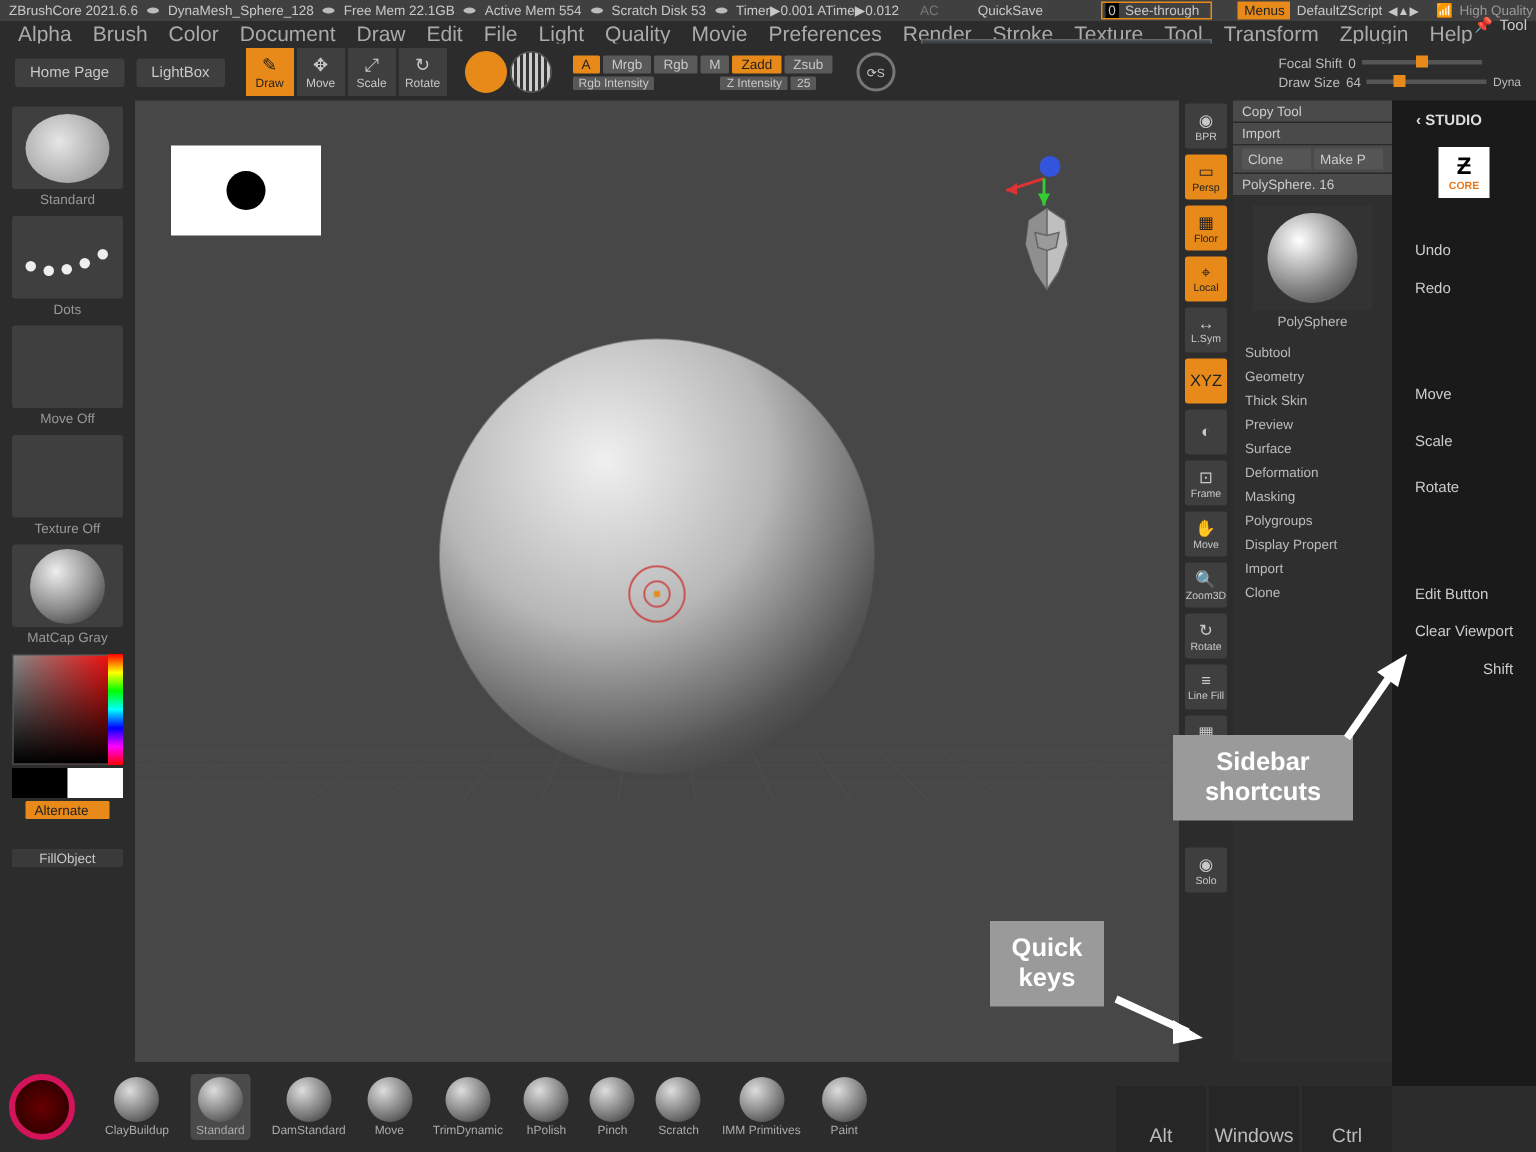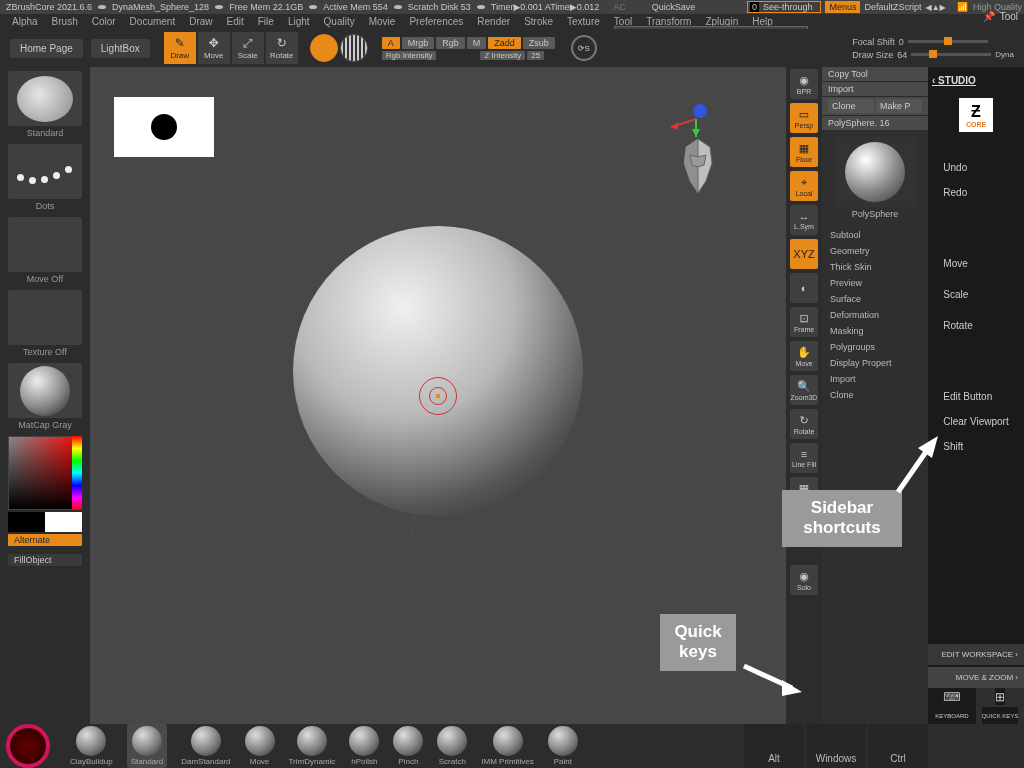--- a/index.html
+++ b/index.html
@@ -10,25 +10,25 @@
   *{box-sizing:border-box;font-family:Arial,Helvetica,sans-serif;}
   body{margin:0;width:1024px;height:768px;background:var(--bg);color:var(--text);font-size:9px;overflow:hidden;position:relative;}
   
   .status{height:14px;background:var(--topbar);display:flex;align-items:center;gap:4px;padding:0 2px;font-size:9px;color:var(--text);}
   .status-left{display:flex;align-items:center;gap:0;}
   .status-left span{padding:0 4px;}
   .dot{width:4px;height:4px;border-radius:50%;background:#bbb;display:inline-block;margin:0 2px;}
   .see-through-wrap{margin-left:auto;display:flex;align-items:center;gap:4px;}
   .see-box{border:1px solid var(--orange);padding:0 8px 0 2px;display:flex;align-items:center;font-size:9px;}
   .see-box .n{background:#000;padding:0 2px;margin-right:4px;}
-  .menus-btn{background:var(--orange);color:#222;padding:1px 4px;font-size:9px;}
+  .menus-btn{background:var(--orange);color:#222;padding:1px 4px;font-size:9px;margin-left:13px;}
   .arrows{font-size:8px;}
   .wifi{margin-left:8px;display:flex;align-items:center;gap:4px;color:#999;}
   
-  .menubar{height:15px;background:var(--bg);display:flex;align-items:center;gap:14px;padding:0 12px;font-size:10px;color:#aaa;}
+  .menubar{height:15px;background:var(--bg);display:flex;align-items:center;gap:14px;padding:0 12px;font-size:14px;color:#aaa;}
   .menubar span{cursor:default;}
   
   .homerow{height:38px;display:flex;align-items:center;gap:8px;padding:0 10px;background:var(--bg);position:relative;}
   .home-btn{background:var(--bg3);padding:4px 10px;border-radius:2px;font-size:10px;}
   .mode-group{display:flex;gap:2px;margin-left:6px;}
   .mode{width:32px;height:32px;background:var(--bg3);display:flex;flex-direction:column;align-items:center;justify-content:center;font-size:8px;gap:1px;}
   .mode.active{background:var(--orange);color:#222;}
   .mode .ic{font-size:12px;}
   .disc-group{display:flex;gap:2px;margin-left:4px;}
   .disc{width:28px;height:28px;border-radius:50%;background:var(--bg3);border:1px solid #555;}
@@ -66,47 +66,47 @@
   .tool-panel{width:106px;background:var(--panel);}
   .tool-row{background:#4a4a4a;padding:2px 6px;font-size:9px;color:#ccc;border-bottom:1px solid #2a2a2a;}
   .tool-row.dual{display:flex;gap:2px;}
   .tool-row.dual span{flex:1;background:#555;padding:2px 4px;}
   .tool-thumb{width:80px;height:70px;margin:6px auto 2px;background:#333;display:flex;align-items:center;justify-content:center;}
   .tool-sphere{width:60px;height:60px;border-radius:50%;background:radial-gradient(circle at 35% 30%,#fff,#888 55%,#333);}
   .tool-sections{padding:4px 8px;}
   .tool-sections div{font-size:9px;color:#bbb;padding:3px 0;}
   
   .studio{width:96px;background:#1a1a1a;display:flex;flex-direction:column;align-items:center;}
-  .studio-head{width:100%;padding:8px 4px;font-size:10px;color:#ddd;font-weight:bold;text-decoration:underline;}
+  .studio-head{width:100%;padding:8px 16px;font-size:10px;color:#ddd;font-weight:bold;}
   .studio-logo{width:34px;height:34px;background:#fff;display:flex;align-items:center;justify-content:center;margin:4px 0 16px;font-size:7px;color:#e8761a;font-weight:bold;flex-direction:column;}
   .studio-item{font-size:10px;color:#ccc;margin:14px 0;}
   .studio-footer{margin-top:auto;width:100%;}
   .studio-foot-btn{background:var(--bg2);padding:6px;font-size:8px;text-align:right;color:#ccc;margin-top:2px;}
   .studio-tabs{display:flex;height:36px;}
   .studio-tabs div{flex:1;display:flex;flex-direction:column;align-items:center;justify-content:center;font-size:6px;gap:2px;background:#1a1a1a;}
   .studio-tabs div.act{background:#2f2f2f;}
   
   .flag{position:absolute;left:24px;top:30px;width:100px;height:60px;background:#fff;display:flex;align-items:center;justify-content:center;}
   .flag .c{width:26px;height:26px;border-radius:50%;background:#000;}
   .axis{position:absolute;right:70px;top:32px;}
   .head-model{position:absolute;right:66px;top:70px;width:44px;height:58px;}
   .sphere3d{position:absolute;left:50%;top:50%;width:290px;height:290px;margin:-170px 0 0 -145px;border-radius:50%;background:radial-gradient(circle at 38% 28%,#f0f0f0,#b8b8b8 40%,#555 72%,#222);}
   .target{position:absolute;left:50%;top:50%;width:38px;height:38px;margin:-19px 0 0 -19px;border:1px solid #c33;border-radius:50%;}
   .target::after{content:"";position:absolute;inset:9px;border:1px solid #c33;border-radius:50%;}
   .target .cdot{position:absolute;left:50%;top:50%;width:4px;height:4px;margin:-2px;background:var(--orange);}
   .grid{position:absolute;left:0;right:0;top:430px;height:70px;background:repeating-linear-gradient(90deg,transparent 0 40px,#555 40px 41px),repeating-linear-gradient(0deg,transparent 0 20px,#555 20px 21px);opacity:.25;transform:perspective(300px) rotateX(65deg);transform-origin:top;}
   
-  .bottom{position:absolute;left:0;right:96px;bottom:0;height:44px;background:var(--bg);display:flex;align-items:center;}
+  .bottom{position:absolute;left:0;right:96px;bottom:0;height:60px;background:var(--bg);display:flex;align-items:center;}
   .red-ring{width:44px;height:44px;border-radius:50%;border:4px solid #d4145a;background:radial-gradient(circle at 50% 50%,#600,#200);margin:0 20px 0 6px;}
   .brush-shelf{display:flex;gap:14px;align-items:center;}
   .bsh{display:flex;flex-direction:column;align-items:center;font-size:8px;color:#aaa;gap:1px;}
   .bsh .ball{width:30px;height:30px;border-radius:50%;background:radial-gradient(circle at 35% 30%,#ddd,#777 60%,#2a2a2a);}
   .bsh.active{background:#4a4a4a;padding:2px 4px;border-radius:3px;}
   .quick-keys{position:absolute;right:0;bottom:0;display:flex;gap:2px;}
-  .qk{width:60px;height:44px;background:#262626;display:flex;align-items:flex-end;justify-content:center;padding-bottom:4px;font-size:10px;color:#bbb;}
+  .qk{width:60px;height:44px;background:#262626;display:flex;align-items:flex-end;justify-content:center;padding-bottom:4px;font-size:13px;color:#bbb;}
   
   .anno{position:absolute;background:#9a9a9a;color:#fff;font-size:17px;font-weight:bold;padding:8px 14px;text-align:center;line-height:1.2;}
   .tool-thumb-lbl{text-align:center;font-size:9px;color:#bbb;padding-bottom:4px;}
 </style>
 </head>
 <body>
 
 <div class="status">
   <div class="status-left">
     <span>ZBrushCore 2021.6.6</span>
@@ -245,22 +245,22 @@
         <div style="width:50px;height:50px;border-radius:50%;background:radial-gradient(circle at 35% 30%,#eee,#888 55%,#222)"></div>
       </div>
       <div class="thumb-label">MatCap Gray</div>
       <div class="color-picker">
         <div class="hue-strip"></div>
       </div>
       <div class="swatch-row">
         <div style="background:#000"></div>
         <div style="background:#fff"></div>
       </div>
-      <div class="pill o" style="width: 74px; margin-top: 2px; text-align: left;">Alternate</div>
-      <div class="pill" style="width: 74px; margin-top: 8px; text-align: left; background: rgb(58, 58, 58);">FillObject</div>
+      <div class="pill o" style="width: 56px; margin-top: 2px; text-align: left;">Alternate</div>
+      <div class="pill" style="width: 74px; margin-top: 20px; text-align: center; background: rgb(58, 58, 58);">FillObject</div>
     </div>
 
   <div class="canvas">
     <div class="flag">
         <div class="c"></div>
       </div>
     <svg class="axis" width="50" height="40">
       <line x1="30" y1="20" x2="5" y2="28" stroke="#d33" stroke-width="2"></line>
         <polygon points="5,28 12,23 12,31" fill="#d33"></polygon>
       <line x1="30" y1="20" x2="30" y2="38" stroke="#3c3" stroke-width="2"></line>
@@ -372,36 +372,22 @@
         <div>CORE</div>
       </div>
     <div id="studio-items">
         <div class="studio-item">Undo</div>
         <div class="studio-item">Redo</div>
         <div class="studio-item" style="margin-top: 60px;">Move</div>
         <div class="studio-item" style="margin-top: 20px;">Scale</div>
         <div class="studio-item" style="margin-top: 20px;">Rotate</div>
         <div class="studio-item" style="margin-top: 60px;">Edit Button</div>
         <div class="studio-item" style="margin-top: 10px;">Clear Viewport</div>
-        <div class="studio-item" style="margin-top: 10px;">Shift</div>
-      </div>
-    <div class="studio-footer">
-      <div class="studio-foot-btn">EDIT WORKSPACE ›</div>
-      <div class="studio-foot-btn" style="background:#444">MOVE &amp; ZOOM ›</div>
-      <div class="studio-tabs" id="studio-tabs">
-          <div>
-            <div style="font-size:12px">⌨</div>
-            <div>KEYBOARD</div>
-          </div>
-          <div class="act">
-            <div style="font-size:12px">⊞</div>
-            <div>QUICK KEYS</div>
-          </div>
-        </div>
-    </div>
+        <div class="studio-item" style="margin-top: 10px; text-align: right;">Shift</div>
+      </div>
   </div>
 </div>
 
 <div class="bottom">
   <div class="red-ring"></div>
   <div class="brush-shelf" id="brush-shelf">
       <div class="bsh">
         <div class="ball"></div>
         <div>ClayBuildup</div>
       </div>

